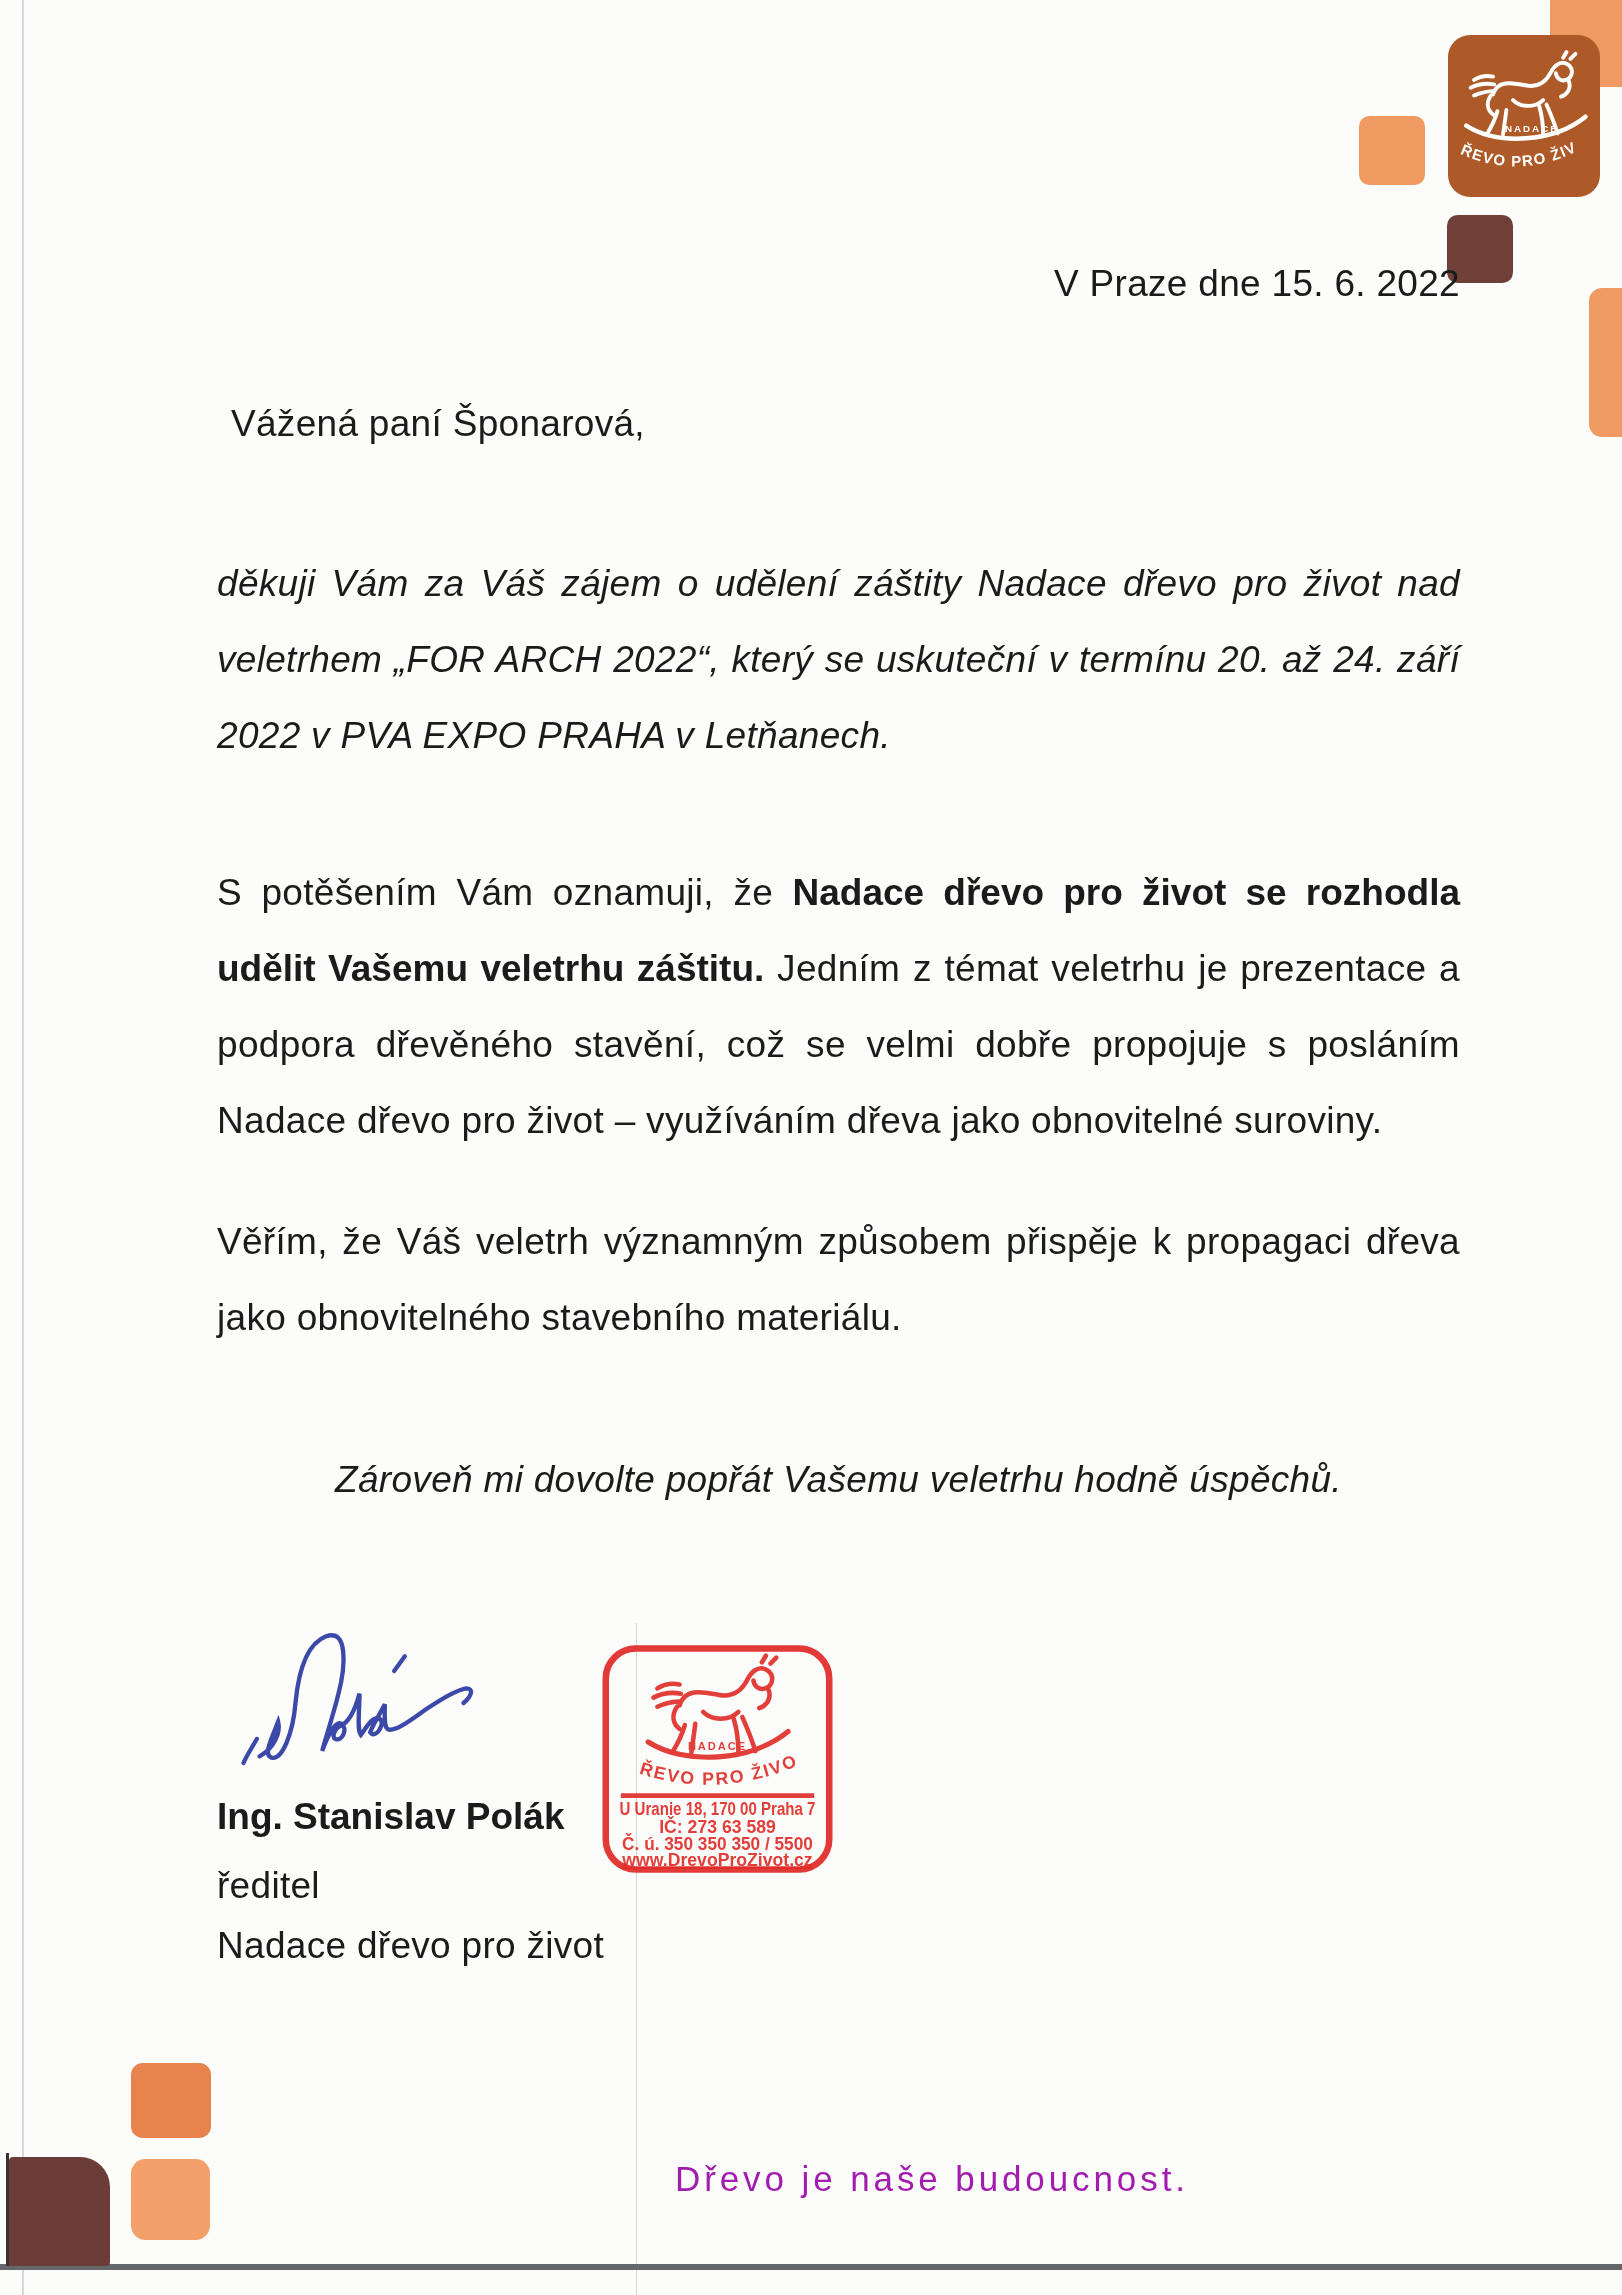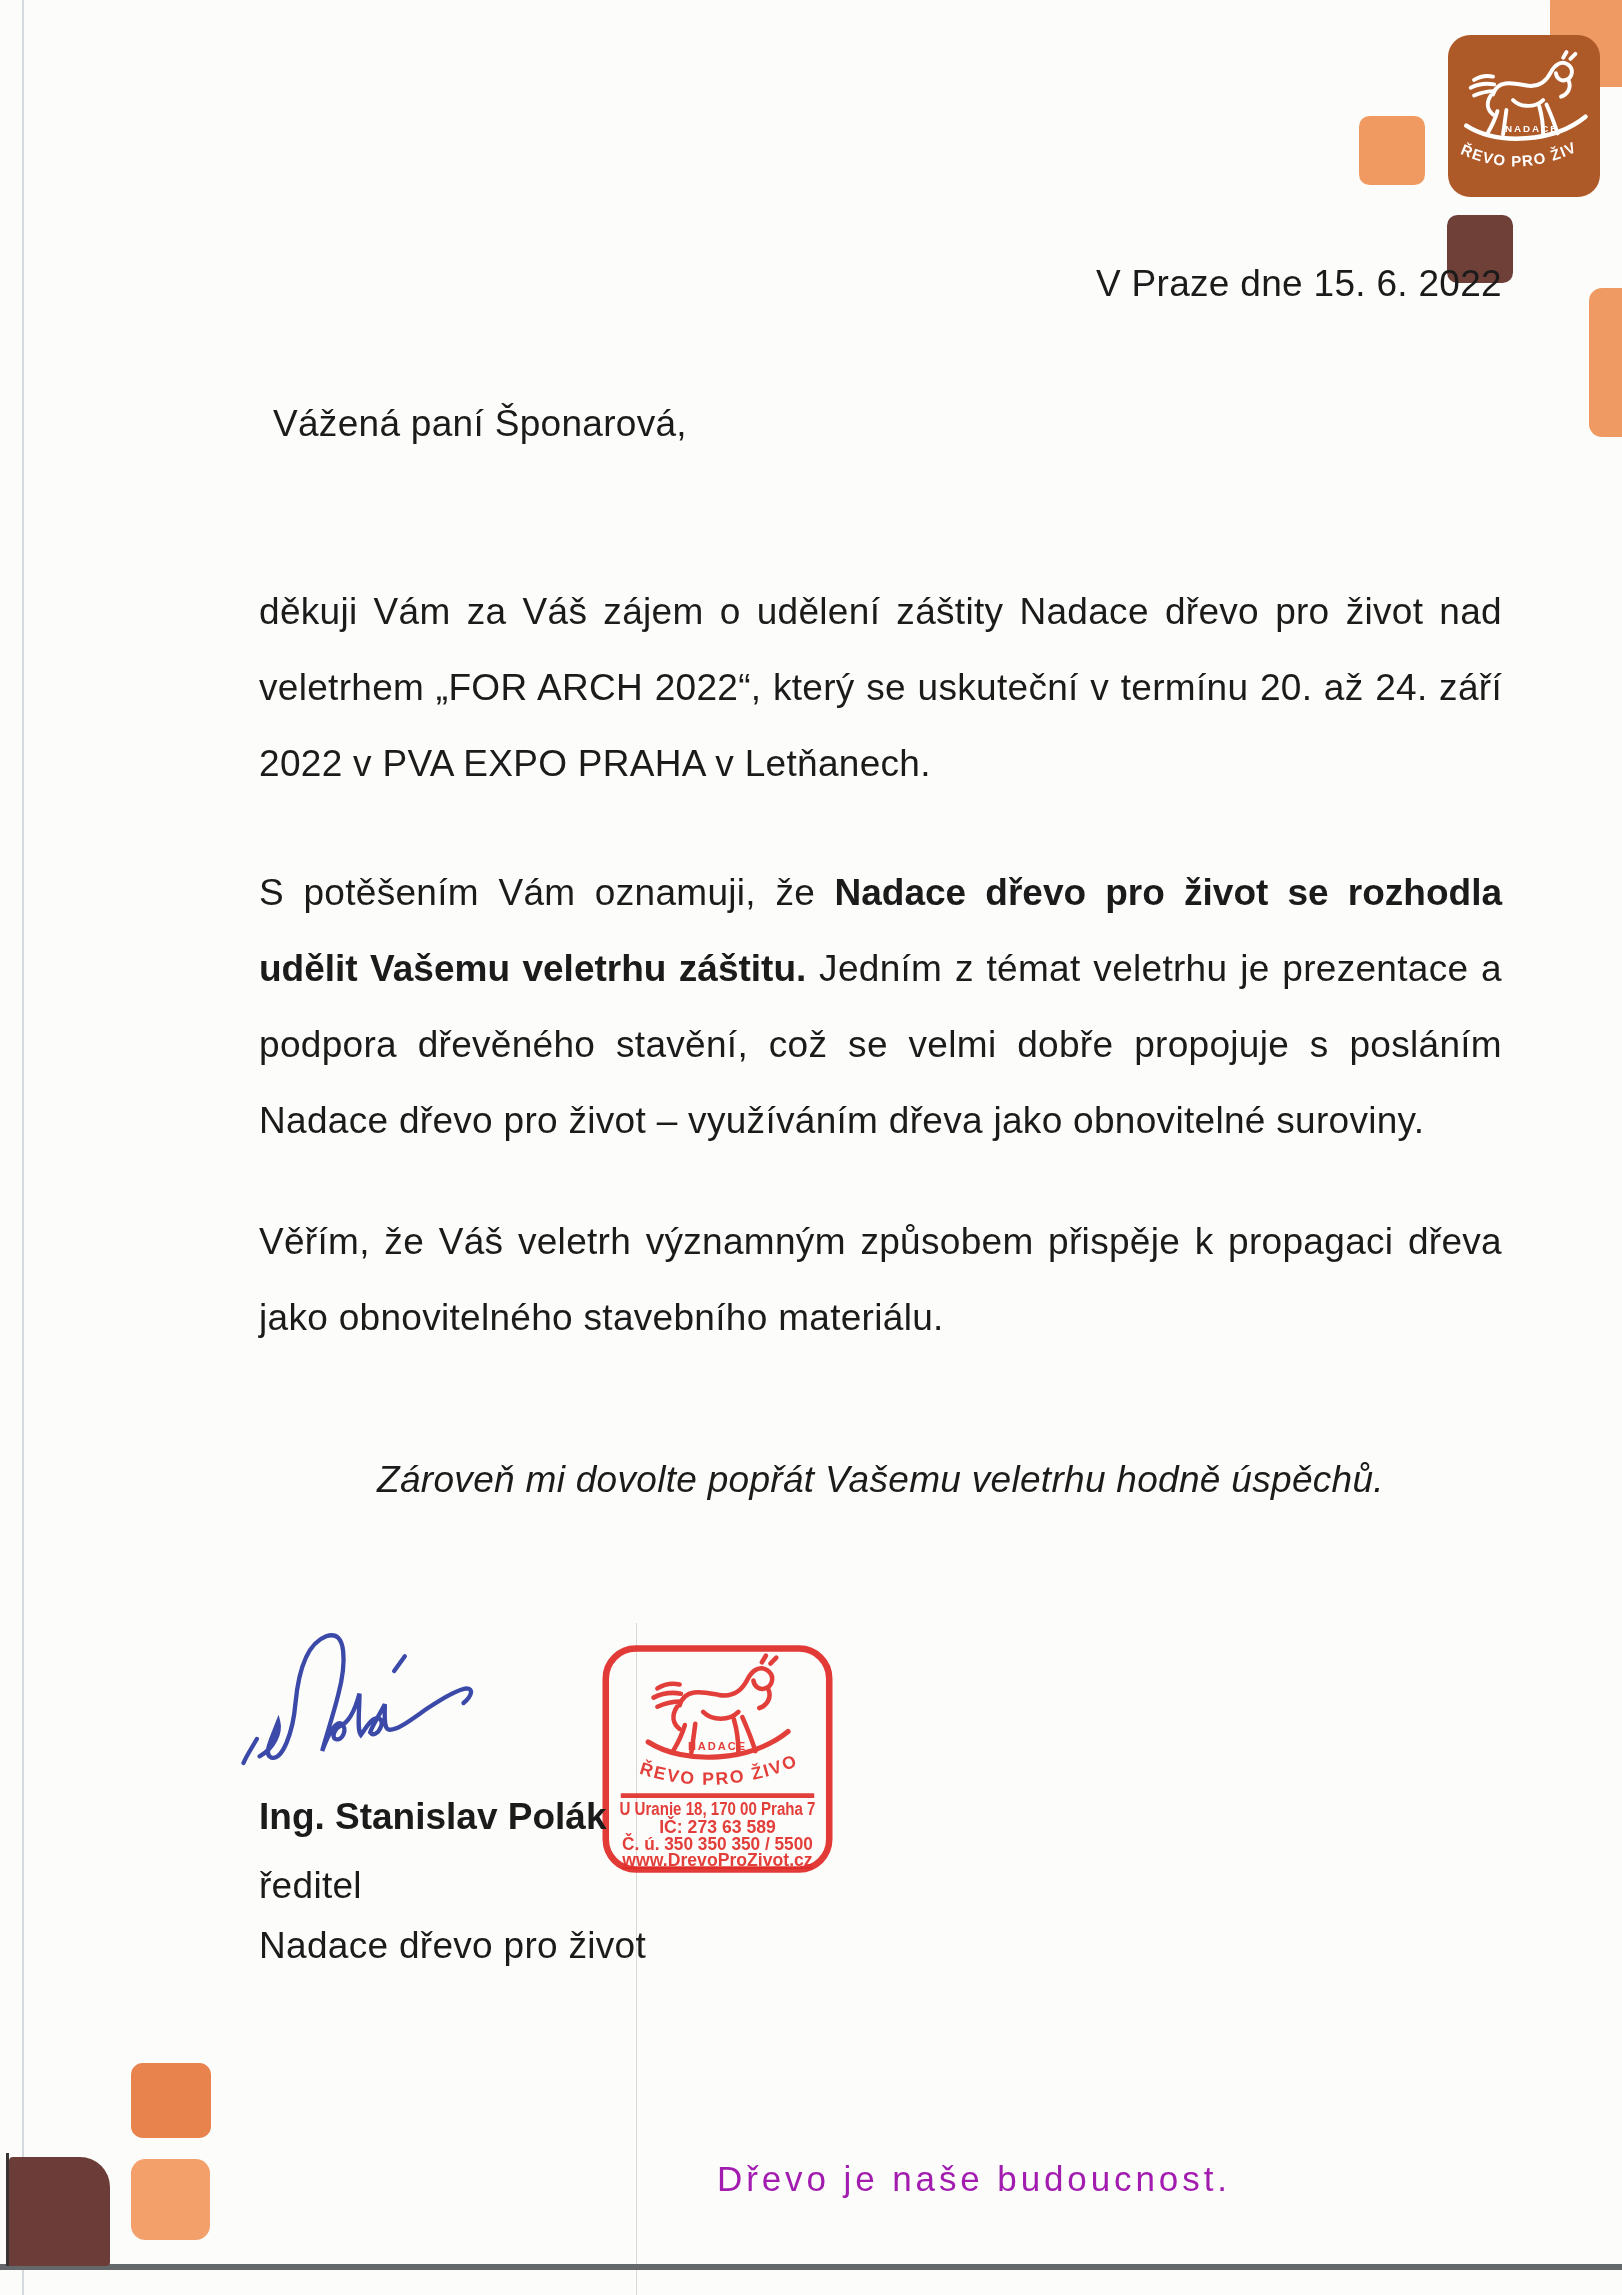--- a/index.html
+++ b/index.html
@@ -17,25 +17,25 @@
   .sq-corner{left:1550px;top:-11.8px;width:85px;height:99px;background:#ef9a62;border-radius:14.4px;}
   .logo-tile{left:1448px;top:35px;width:152px;height:162px;background:#ae5a28;border-radius:22px;color:#ffffff;}
   .sq-small-orange{left:1359px;top:116px;width:66px;height:69px;background:#f09a62;border-radius:10.5px;}
   .sq-brown-top{left:1447px;top:215px;width:66px;height:68px;background:#6e4038;border-radius:10.5px;}
   .sq-right-edge{left:1589px;top:288px;width:52px;height:149px;background:#ef9a62;border-radius:13px;}
   
   .sq-mid-orange-a{left:131px;top:2063px;width:80px;height:75px;background:#e8834e;border-radius:11.8px;}
   .sq-light-orange-b{left:131px;top:2159px;width:79px;height:81px;background:#f4a06a;border-radius:14.4px;}
   .sq-brown-bottom{left:9.2px;top:2157px;width:101px;height:109px;background:#6b3c38;border-radius:3.9px 30px 3.9px 0;}
   
-  .txt{position:absolute;font-size:37px;line-height:76px;letter-spacing:0.3px;color:#1b1b1b;margin-left:42px;}
+  .txt{position:absolute;font-size:37px;line-height:76px;letter-spacing:0.3px;color:#1b1b1b;}
   .date{left:217px;top:264px;width:1243px;text-align:right;line-height:39px;}
   .salutation{left:231px;top:403px;line-height:42px;}
   .para{left:217px;width:1243px;text-align:justify;}
-  .p1{top:574px;}
+  .p1{top:546px;font-style:italic;}
   .p2{top:855px;}
   .p3{top:1204px;}
   .p4{top:1442px;text-align:center;font-style:italic;}
   .bold{font-weight:700;letter-spacing:0;}
   .signer{left:217px;line-height:42px;}
   .signer-name{top:1796px;font-weight:700;letter-spacing:0;text-align:center;}
   .signer-title{top:1865px;}
   .signer-org{top:1925px;text-align:center;}
   .tagline{left:675px;top:2159px;font-size:35px;line-height:39px;letter-spacing:3.9px;color:#a21caf;}
   

